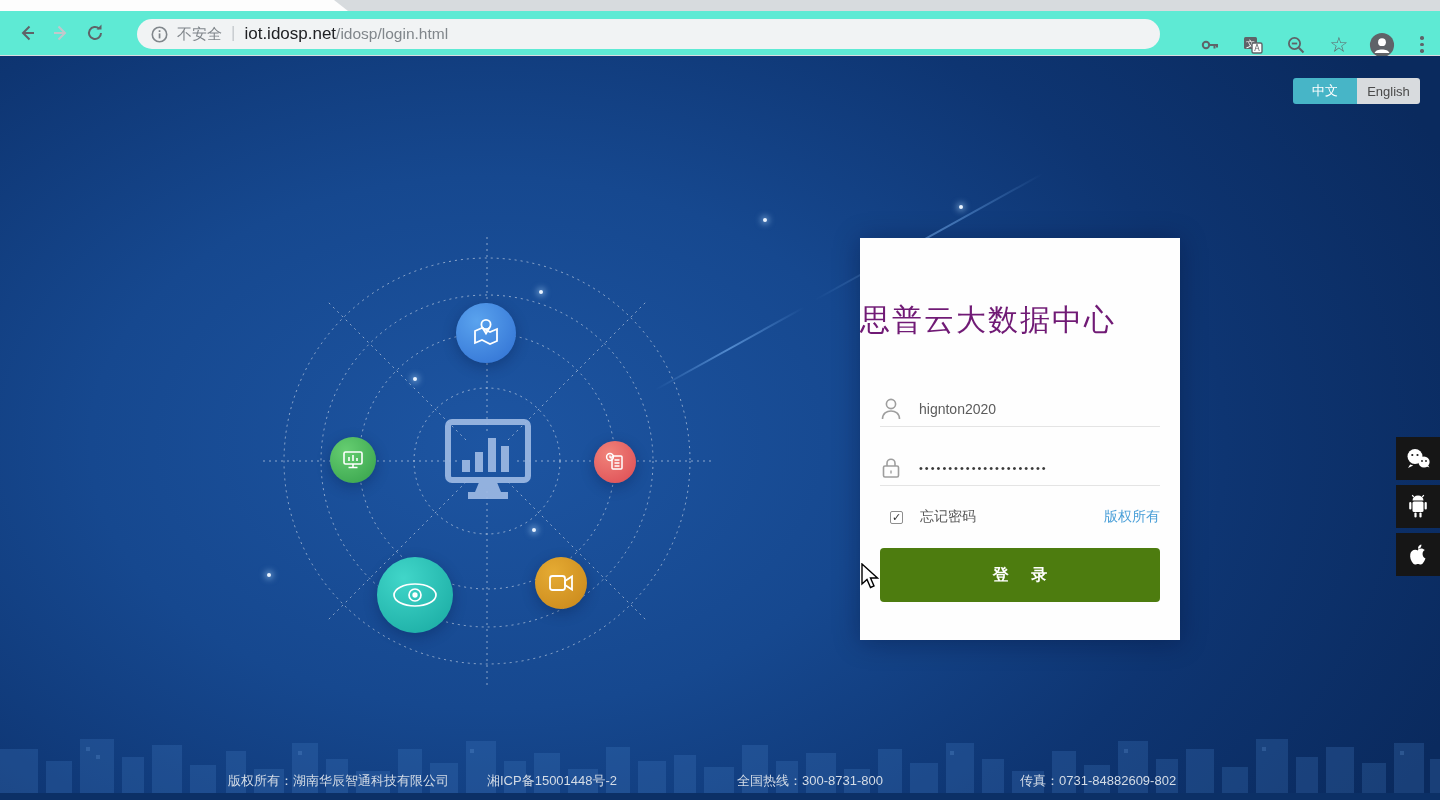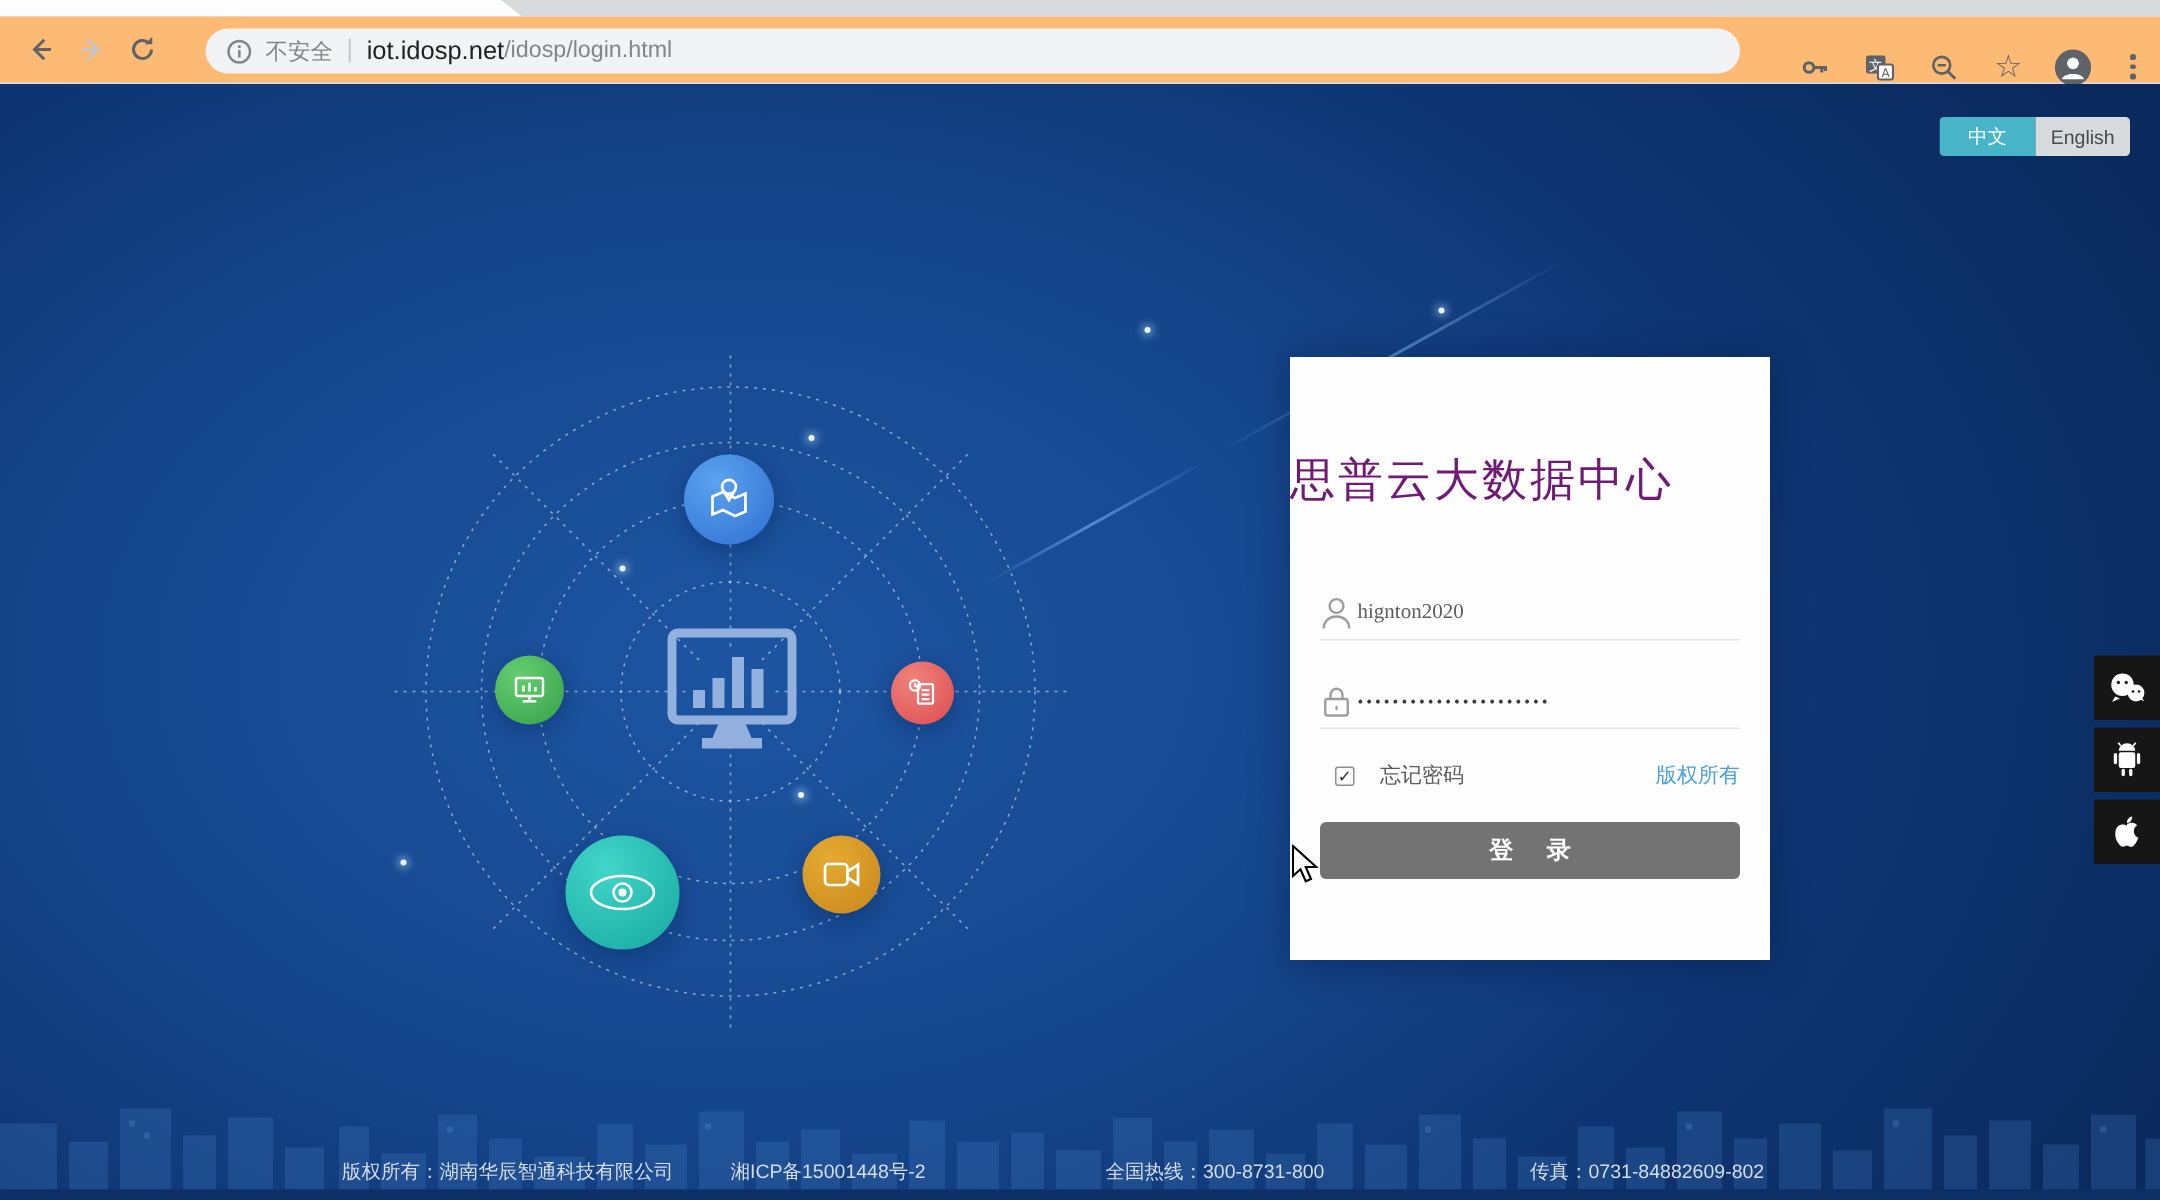--- a/index.html
+++ b/index.html
@@ -3,21 +3,21 @@
 <meta charset="utf-8">
 <style>
   * { margin:0; padding:0; box-sizing:border-box; }
   html,body { width:1440px; height:800px; overflow:hidden; font-family:"Liberation Sans","DejaVu Sans",sans-serif; }
   .stage { position:relative; width:1440px; height:800px; background:#fff; }
 
   
   .tabstrip { position:absolute; left:0; top:0; width:1440px; height:11px; background:#d7dbde; }
   .active-tab { position:absolute; left:0; top:0; width:348px; height:11px; background:#fdfdfd;
                 clip-path:polygon(0 100%, 0 0, 334px 0, 348px 100%); }
-  .toolbar { position:absolute; left:0; top:11px; width:1440px; height:45px; background:#fdba74;
+  .toolbar { position:absolute; left:0; top:11px; width:1440px; height:45px; background:#5eead4;
              border-bottom:1px solid #dadce0; display:flex; align-items:center; }
   .nav-btn { width:34px; height:34px; display:flex; align-items:center; justify-content:center; border-radius:50%; flex:0 0 auto; }
   .nav-btn svg { display:block; }
   .back-btn { margin-left:10px; }
   .omnibox { position:absolute; left:137px; top:8px; width:1023px; height:30px; background:#f1f3f4;
              border-radius:15px; display:flex; align-items:center; padding:0 14px; }
   .omni-sec { color:#80868b; font-size:15px; margin-left:9px; }
   .omni-div { color:#c6cace; font-size:17px; margin:0 9px 2px 9px; }
   .omni-host { color:#202124; font-size:17px; }
   .omni-path { color:#80868b; font-size:15.5px; }
@@ -52,30 +52,30 @@
   
   .card { position:absolute; left:860px; top:182px; width:320px; height:402px; background:#fefefe;
           box-shadow:0 2px 24px rgba(0,10,40,.35); }
   .card-title { position:absolute; left:0; top:62px; width:372px; text-align:left;
                 color:#701a75; font-size:30px; letter-spacing:2px; }
   .field { position:absolute; left:20px; width:280px; height:36px; border-bottom:1px solid #e4e4e4;
            display:flex; align-items:center; }
   .field-user { top:153px; }
   .field-pass { top:212px; }
   .field svg { flex:0 0 auto; }
-  .field input { border:none; outline:none; background:transparent; margin-left:3px; width:220px;
-                 font-family:Liberation Serif, serif; }
+  .field input { border:none; outline:none; background:transparent; margin-left:17px; width:220px;
+                 font-family:Liberation Sans, sans-serif; }
   .user-input { font-size:14px; color:#5c5c5c; }
   .pass-input { font-size:11px; color:#3a3a3a; letter-spacing:2px; }
   .remember-row { position:absolute; left:20px; top:268px; width:280px; height:22px; display:flex; align-items:center; }
   .checkbox { width:13px; height:13px; background:#fff; border:1px solid #8e8e8e; border-radius:2px;
               display:flex; align-items:center; justify-content:center; font-size:11px; color:#2f2f2f; margin-left:10px; }
   .remember-label { margin-left:17px; font-size:14px; color:#5a5a5a; }
   .forgot-link { margin-left:auto; font-size:14px; color:#4a9fd8; }
-  .login-btn { position:absolute; left:20px; top:310px; width:280px; height:38px; background:#737373;
+  .login-btn { position:absolute; left:20px; top:310px; width:280px; height:54px; background:#4d7c0f;
                border:none; border-radius:4px; color:#fff; font-size:16px; font-weight:bold; letter-spacing:9px;
                display:flex; align-items:center; justify-content:center; text-indent:9px; }
 
   
   .dock { position:absolute; right:0; top:381px; width:44px; display:flex; flex-direction:column; gap:5px; }
   .dock-btn { width:44px; height:43px; background:#161616; display:flex; align-items:center; justify-content:center; }
 
   
   .skyline { position:absolute; left:0; bottom:7px; width:1440px; height:62px; opacity:.85; }
   .footer-bar { position:absolute; left:0; bottom:0; width:1440px; height:7px; background:#0c3066; }

